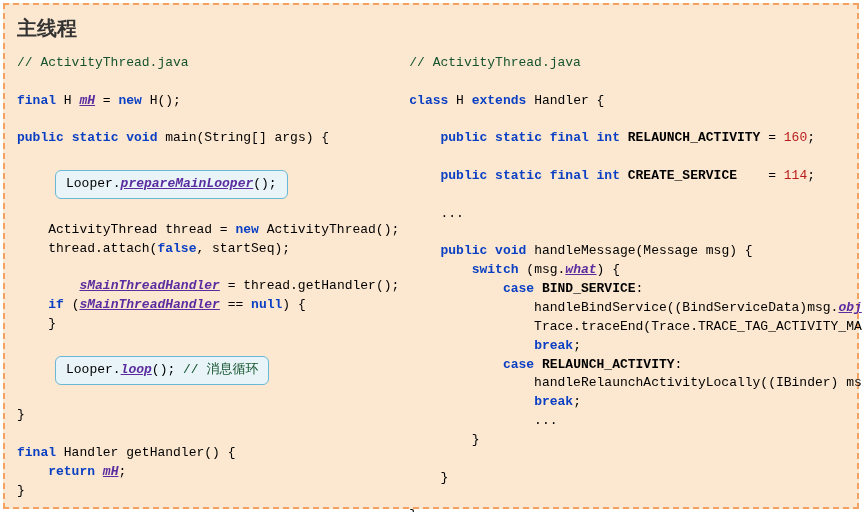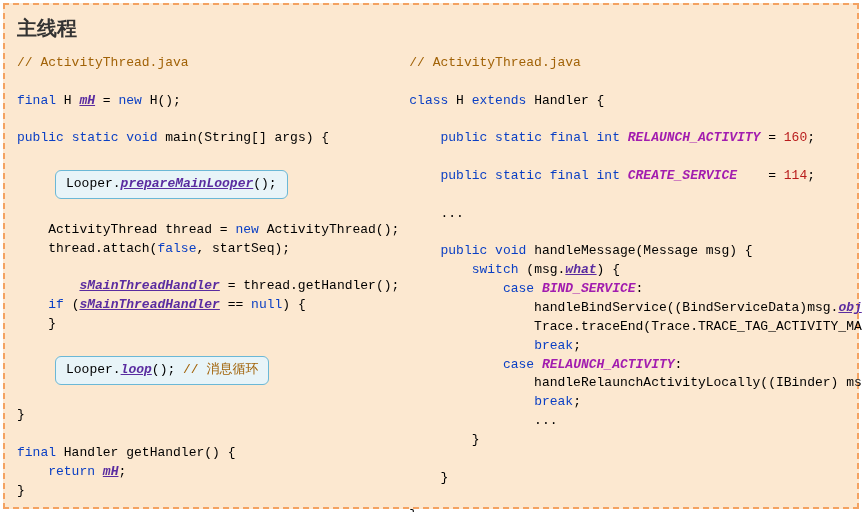--- a/index.html
+++ b/index.html
@@ -23,24 +23,24 @@
       margin-bottom: 12px;
       font-family: "Microsoft YaHei", sans-serif;
     }
     .columns {
       display: flex;
       gap: 10px;
     }
     .left-col { flex: 0 0 370px; }
     .right-col { flex: 1; }
     .code-line { white-space: pre; line-height: 1.45; color: #000; }
-    .kw { color: #0a3fc4; font-weight: normal; }
-    .cm { color: #a16207; font-style: normal; text-align: right; }
+    .kw { color: #0a3fc4; font-weight: bold; }
+    .cm { color: #14532d; font-style: normal; text-align: right; }
     .ident-i { color: #5a2ca0; font-style: italic; font-weight: bold; text-decoration: underline; }
-    .const-i { color: #a21caf; font-style: italic; font-weight: bold; }
+    .const-i { color: #000000; font-weight: bold; }
     .num { color: #b91c1c; }
     .highlight {
       display: inline-block;
       background: #e8f4f8;
       border: 1.5px solid #6bb8d6;
       border-radius: 6px;
       padding: 5px 10px;
       margin: 3px 0 3px 38px;
       line-height: 1.3;
     }

